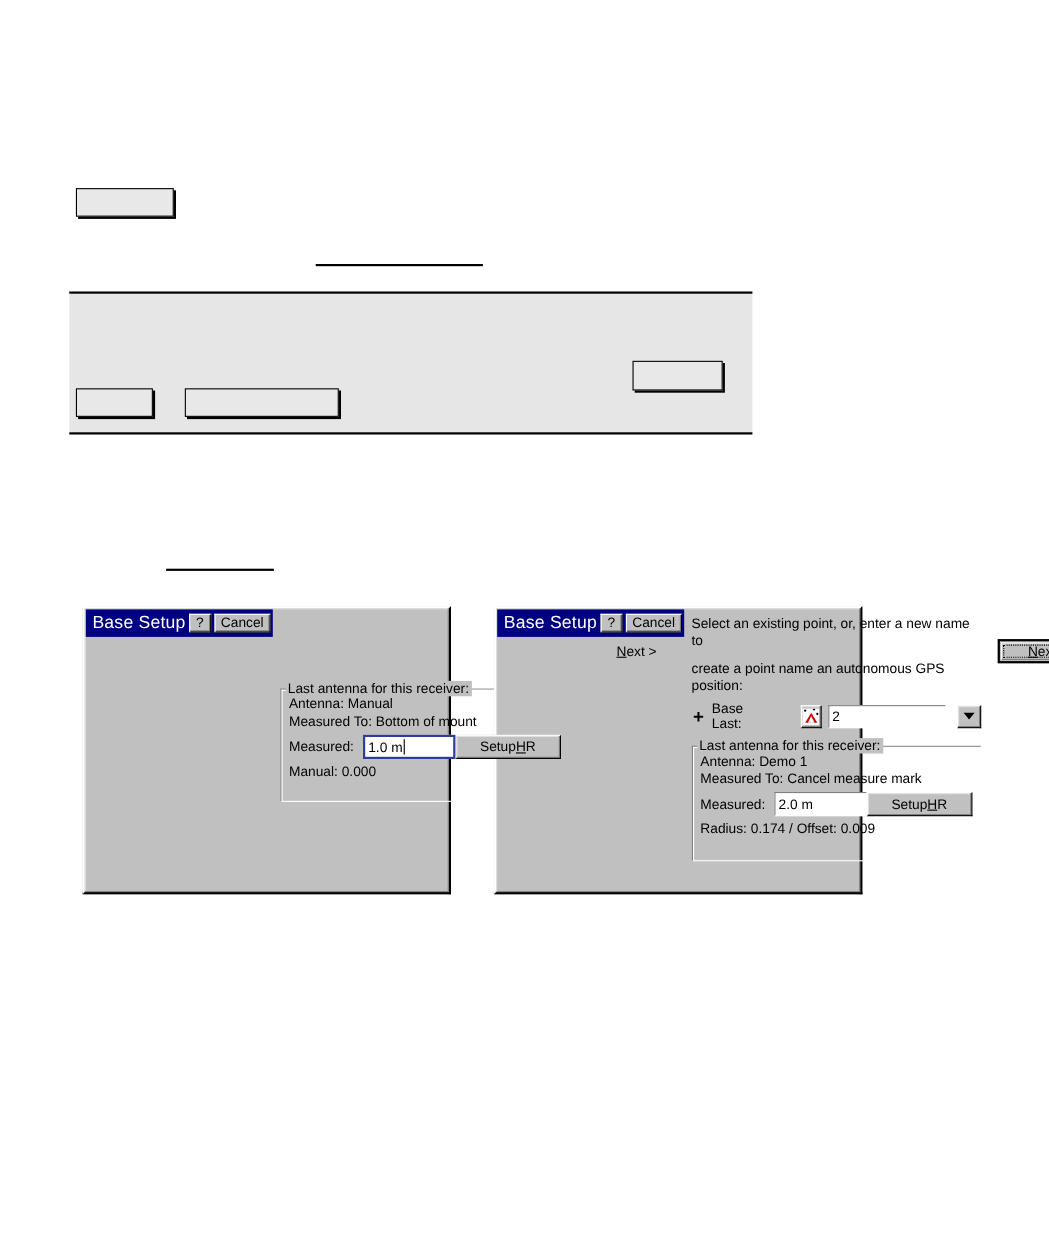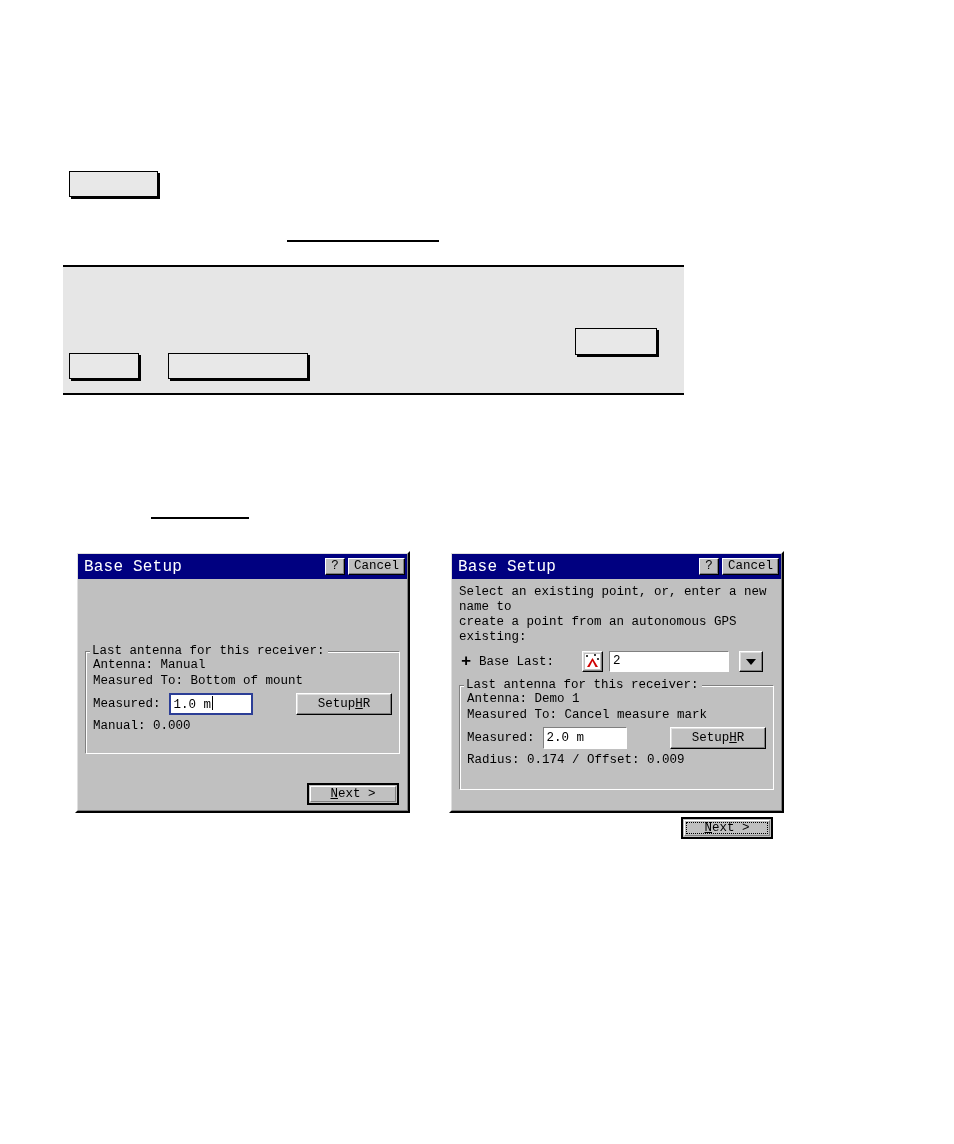--- a/index.html
+++ b/index.html
@@ -50,22 +50,21 @@
   }
   .dialog-inner {
     position: absolute;
     inset: 0;
     border-left: 1px solid #dfdfdf;
     border-top: 1px solid #dfdfdf;
     border-right: 1px solid #808080;
     border-bottom: 1px solid #808080;
     box-sizing: border-box;
     display: flex;
-    flex-direction: column;
-    font-family: Liberation Mono, monospace;
+    flex-direction: row;
   }
 
   .titlebar {
     height: 25px;
     background: #000080;
     display: flex;
     align-items: center;
     flex: 0 0 auto;
     padding-left: 6px;
     padding-right: 2px;
@@ -389,22 +388,22 @@
 <div class="dialog" style="left:449px; top:551px; width:335px; height:262px;">
   <div class="dialog-inner">
 
     <div class="titlebar">
       <div class="title-text">Base Setup</div>
       <div class="tb-btn help">?</div>
       <div class="tb-btn">Cancel</div>
     </div>
 
     <div class="client">
-      <div class="intro" style="margin-bottom:0;">Select an existing point, or, enter a new name to</div>
-      <div class="intro">create a point from an autonomous GPS existing:</div>
+      <div class="intro" style="margin-bottom:11px;">Select an existing point, or, enter a new name to</div>
+      <div class="intro">create a point name an autonomous GPS position:</div>
 
       <div class="bp-row">
         <span class="plus-icon">+</span>
         <span class="bp-label">Base Last:</span>
 
         <div class="pt-icon-btn">
           <svg width="15" height="15" viewBox="0 0 15 15">
             <rect x="0" y="0" width="15" height="15" fill="#ffffff"></rect>
             <path d="M1 2 L3 2 M2 1 L2 3" stroke="#000" stroke-width="1"></path>
             <path d="M9 1 L11 1 M10 0 L10 2" stroke="#000" stroke-width="1"></path>

